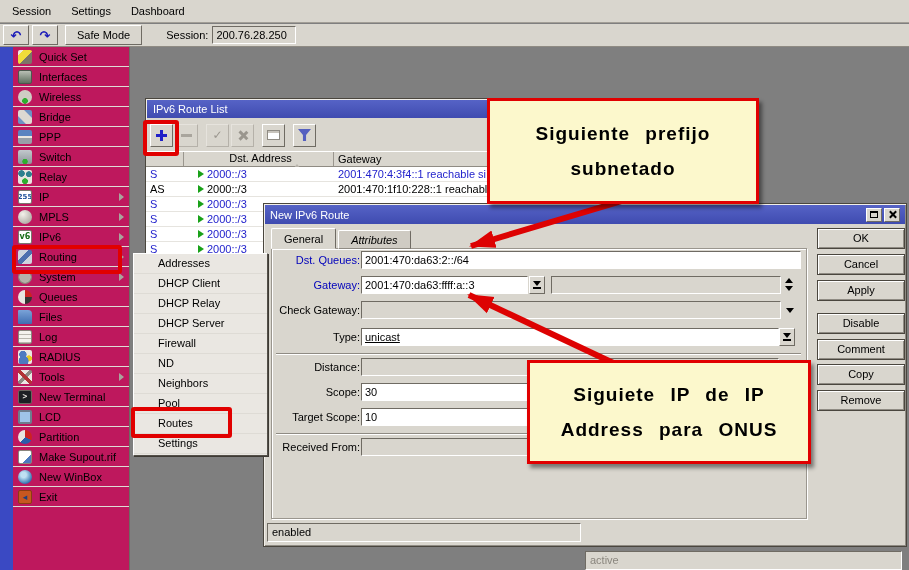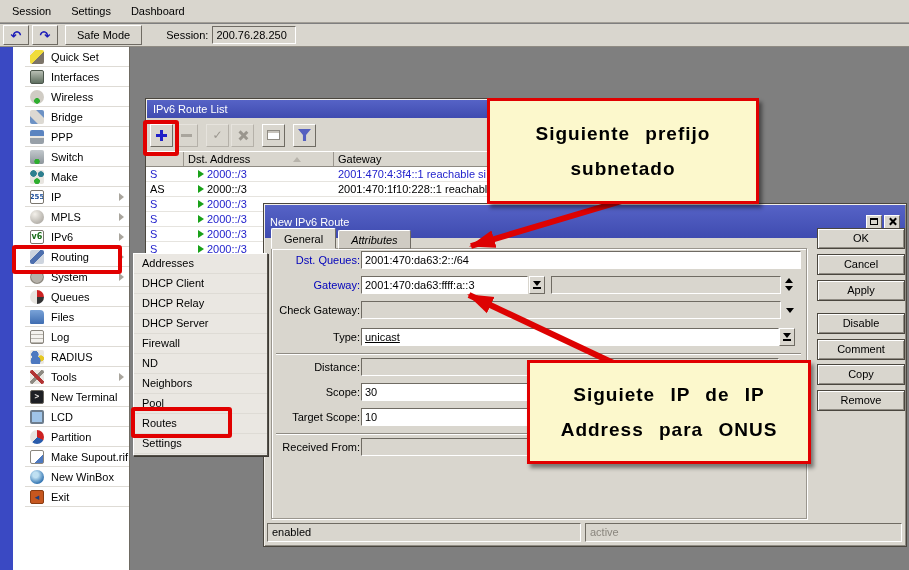--- a/index.html
+++ b/index.html
@@ -23,21 +23,21 @@
   .undo,.redo { width:26px; margin-left:3px; color:#1a1ab8;
                 font-family:"DejaVu Sans",sans-serif; font-size:13px; font-weight:bold; }
   .safemode { margin-left:7px; padding:0 11px; }
   .sess-label { margin-left:24px; }
   .sess-field { margin-left:4px; width:84px; height:18px; background:#d9d6ce;
                 border:1px solid; border-color:#6f6b63 #fff #fff #6f6b63;
                 font:11px "Liberation Sans",sans-serif; padding:0 3px; }
 
   
   .sidebar { position:absolute; left:0; top:47px; width:130px; height:523px;
-             display:flex; background:#ffffff; border-right:1px solid #6f6b63; z-index:5;gap:12px; }
+             display:flex; background:#be185d; border-right:1px solid #6f6b63; z-index:5; }
   .bluestrip { width:13px; background:#3a49c3; }
   .menu-list { flex:1; overflow:hidden; }
   .mi { height:20px; display:flex; align-items:center; padding-left:4px;
         border-bottom:1px solid #dedbd5; cursor:default; }
   .mi .lbl { flex:1; white-space:nowrap; }
   .arr { width:0; height:0; border-top:4px solid transparent; border-bottom:4px solid transparent;
          border-left:5px solid #a9a59d; margin-right:5px; }
 
   .ic { width:14px; height:14px; margin:0 7px 0 1px; flex:none; border-radius:2px;
         display:flex; align-items:center; justify-content:center; overflow:hidden; }
@@ -69,21 +69,21 @@
   .ic-part { border-radius:50%; background:conic-gradient(#cc2222 0 33%,#2a5cab 33% 61%,#e8e5e0 61%); }
   .ic-sup  { background:linear-gradient(135deg,#fff 66%,#4d79c0 66%); border:1px solid #8a867e; }
   .ic-wb   { border-radius:50%; background:radial-gradient(circle at 40% 35%,#bfe0f2 22%,#2c6fae 75%); }
   .ic-exit { background:#c7571f; border:1px solid #8a3c12; }
   .ic-exit::after { content:"◂"; color:#1d3f7e; font-size:9px; }
 
   
   .submenu { position:absolute; left:133px; top:253px; width:135px; height:203px;
              background:#eae7e2; border:1px solid; border-color:#fff #55514a #55514a #fff;
              box-shadow:1px 1px 0 #3e3a34; z-index:30; }
-  .smi { height:20px; line-height:19px; padding-left:8px; border-bottom:1px solid #dedbd5; cursor:default; }
+  .smi { height:20px; line-height:19px; padding-left:24px; border-bottom:1px solid #dedbd5; cursor:default; }
 
   
   .rlwin { position:absolute; left:145px; top:98px; width:595px; height:342px;
            background:#d9d6ce; border:1px solid #4a463e;
            box-shadow:inset 1px 1px 0 #f2efe9; z-index:10;
            display:flex; flex-direction:column; }
   .wtitle { height:18px; background:linear-gradient(#5663c6,#3f4bb0); color:#fff;
             display:flex; align-items:center; padding:0 6px; margin:1px; }
   .rltools { height:32px; display:flex; align-items:center; padding:0 4px; }
   .rlbtn { width:23px; height:23px; background:#d9d6ce; border:1px solid;
@@ -100,37 +100,37 @@
   .xm { position:relative; width:11px; height:11px; }
   .xm::before,.xm::after { content:""; position:absolute; left:5px; top:0; width:2.5px; height:11px; background:#9a968e; }
   .xm::before { transform:rotate(45deg); } .xm::after { transform:rotate(-45deg); }
   .card { width:13px; height:10px; border:1px solid #8f8b83; background:#fff; box-shadow:inset 0 2px 0 #c8c4bc; }
   .funnel { width:13px; height:12px; background:#5560c0;
             clip-path:polygon(0 0,100% 0,62% 50%,62% 100%,38% 100%,38% 50%); }
 
   .rlheader { height:16px; display:flex; background:#d9d6ce;
               border-top:1px solid #fff; border-bottom:1px solid #8f8b83; align-items:center; }
   .hcell { border-right:1px solid #9a968e; height:100%; display:flex; align-items:center; padding-left:4px; }
-  .hc-flags { width:38px; } .hc-dst { width:150px; } .hc-gw { flex:1; border-right:none; }
+  .hc-flags { width:38px; } .hc-dst { width:150px;flex-direction:column; } .hc-gw { flex:1; border-right:none; }
   .sortarr { width:0; height:0; border-left:4px solid transparent; border-right:4px solid transparent;
              border-bottom:5px solid #b7b3ab; margin-left:auto; margin-right:32px; }
   .rlbody { flex:1; background:#fff; overflow:hidden; }
   .rrow { height:15px; display:flex; align-items:center; border-bottom:1px solid #e6e4df; }
   .rrow .flags { width:38px; padding-left:4px; }
   .rrow .dst { width:150px; display:flex; align-items:center; }
   .tri { width:0; height:0; border-top:4px solid transparent; border-bottom:4px solid transparent;
          border-left:6px solid #19a119; margin-left:14px; margin-right:3px; }
   .rrow .gw { flex:1; padding-left:4px; white-space:nowrap; overflow:hidden; }
   .blue, .blue .flags, .blue .gw { color:#2222cc; }
 
   
   .dialog { position:absolute; left:263px; top:203px; width:644px; height:344px;
             background:#d9d6ce; border:1px solid #4a463e;
             box-shadow:inset 1px 1px 0 #f2efe9, inset -1px -1px 0 #8f8b83; z-index:20; }
-  .dtitle { position:absolute; left:1px; top:1px; right:1px; height:33px;
+  .dtitle { position:absolute; left:1px; top:1px; right:1px; height:19px;
             background:linear-gradient(#5663c6,#3f4bb0); color:#fff;
             display:flex; align-items:center; padding:0 5px; }
   .dtitle .t { flex:1; }
   .wbtn { width:16px; height:14px; background:#d9d6ce; border:1px solid;
           border-color:#fff #6f6b63 #6f6b63 #fff; margin-left:2px;
           display:flex; align-items:center; justify-content:center; }
   .maxg { width:8px; height:7px; border:1px solid #000; border-top-width:2px; }
   .closeg { position:relative; width:9px; height:9px; }
   .closeg::before,.closeg::after { content:""; position:absolute; left:4px; top:0; width:2px; height:9px; background:#000; }
   .closeg::before { transform:rotate(45deg); } .closeg::after { transform:rotate(-45deg); }
@@ -161,21 +161,21 @@
   .uar { width:0; height:0; border-left:4px solid transparent; border-right:4px solid transparent;
          border-bottom:5px solid #000; }
   .hr { position:absolute; left:12px; width:525px; height:2px;
         border-top:1px solid #8f8b83; border-bottom:1px solid #fff; }
 
   .dbtn { position:absolute; left:553px; width:88px; height:21px; background:#d9d6ce;
           border:1px solid #4a463e; box-shadow:inset 1px 1px 0 #fff, inset -1px -1px 0 #8f8b83;
           text-align:center; line-height:19px; cursor:default; }
   .scell { position:absolute; top:319px; height:19px; background:#d9d6ce; border:1px solid;
            border-color:#6f6b63 #fff #fff #6f6b63; padding:2px 4px; }
-  .scell.right { color:#8a867e; }
+  .scell.right { color:#8a867e;margin-top:28px; }
 
   
   .arrows { position:absolute; left:0; top:0; z-index:40; pointer-events:none; }
   .callout { position:absolute; background:#fcf8cc; border:3px solid #e10000; z-index:55;
              display:flex; flex-direction:column; justify-content:center; align-items:center;
              gap:13px; font-weight:bold; font-size:19px; letter-spacing:1px; word-spacing:9px;
              box-shadow:3px 4px 4px rgba(0,0,0,0.45); }
   .redbox { position:absolute; border:4px solid #e10000; border-radius:3px; z-index:60;
             pointer-events:none; }
 </style>
@@ -222,21 +222,21 @@
     <div class="mi">
         <span class="ic ic-ppp"></span>
         <span class="lbl">PPP</span>
       </div>
     <div class="mi">
         <span class="ic ic-sw"></span>
         <span class="lbl">Switch</span>
       </div>
     <div class="mi">
         <span class="ic ic-mesh"></span>
-        <span class="lbl">Make</span>
+        <span class="lbl">Relay</span>
       </div>
     <div class="mi">
         <span class="ic ic-ip"></span>
         <span class="lbl">IP</span>
         <span class="arr"></span>
       </div>
     <div class="mi">
         <span class="ic ic-mpls"></span>
         <span class="lbl">MPLS</span>
         <span class="arr"></span>

